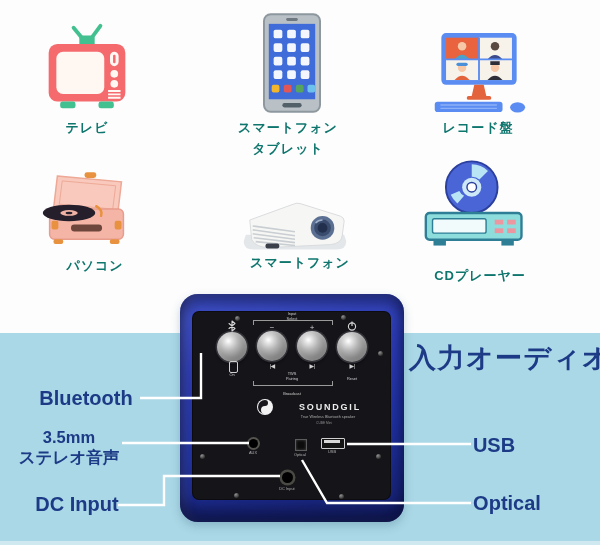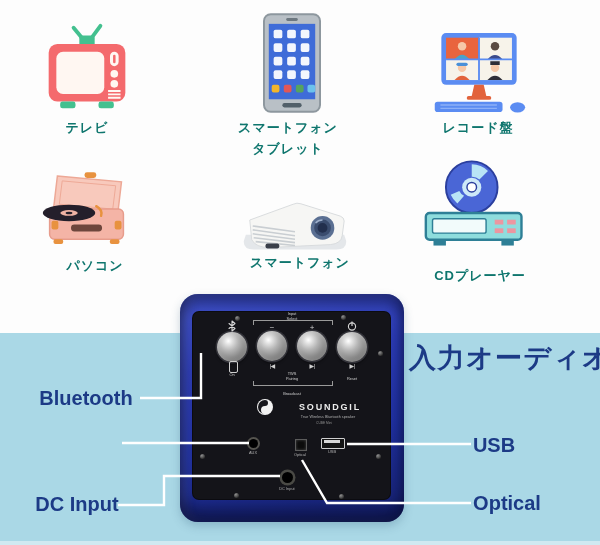--- a/index.html
+++ b/index.html
@@ -247,16 +247,20 @@
   <svg id="callout-lines" width="600" height="545" viewBox="0 0 600 545">
     <polyline points="140,398 201,398 201,353" fill="none" stroke="#ffffff" stroke-width="2.4"></polyline>
     <polyline points="122,443 249,443" fill="none" stroke="#ffffff" stroke-width="2.4"></polyline>
     <polyline points="118,505 164,505 164,476 280,476" fill="none" stroke="#ffffff" stroke-width="2.4"></polyline>
     <polyline points="347,444 471,444" fill="none" stroke="#ffffff" stroke-width="2.4"></polyline>
     <polyline points="302,460 327,503 471,503" fill="none" stroke="#ffffff" stroke-width="2.4"></polyline>
   </svg>
 
   <div class="callout-label heading" style="left:510px;top:358px">入力オーディオ</div>
   <div class="callout-label" style="left:86px;top:398px">Bluetooth</div>
+  <div class="callout-label two-line" style="left:69px;top:447px">
+    <div>3.5mm</div>
+    <div>ステレオ音声</div>
+  </div>
   <div class="callout-label" style="left:77px;top:504px">DC Input</div>
   <div class="callout-label" style="left:494px;top:445px">USB</div>
   <div class="callout-label" style="left:507px;top:503px">Optical</div>
 </div>
 
 </body></html>

